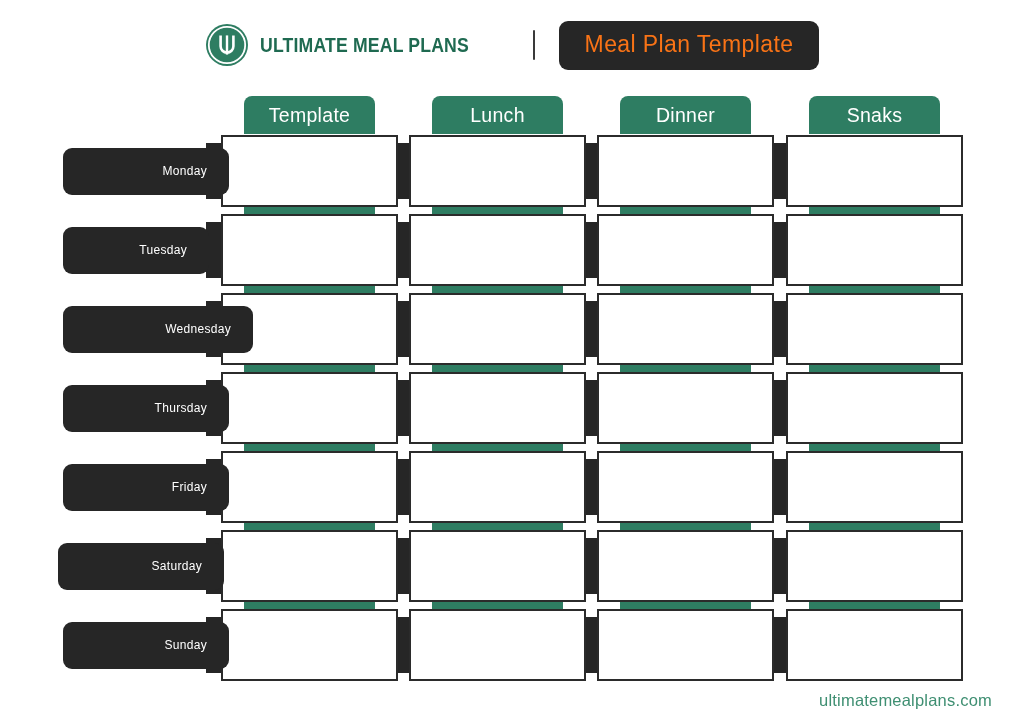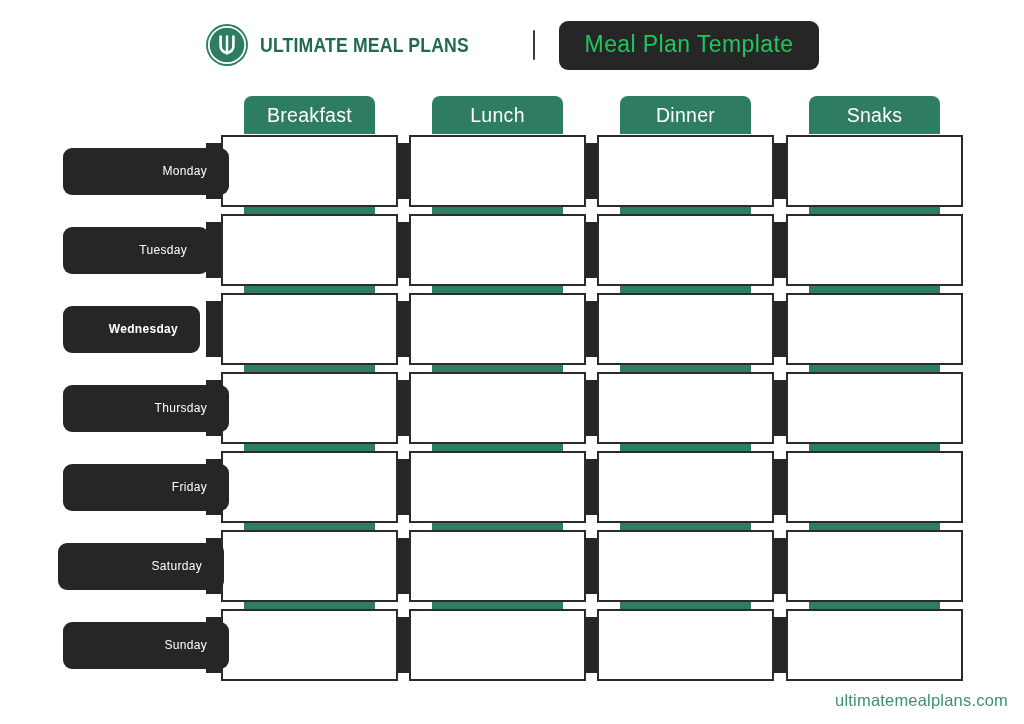--- a/index.html
+++ b/index.html
@@ -49,21 +49,21 @@
   }
   .header-divider {
     width: 2px;
     height: 30px;
     background: #3a3a3a;
     margin: 0 6px 0 12px;
     border-radius: 1px;
   }
   .title-badge {
     background: #262626;
-    color: #22c55e;
+    color: #f97316;
     border-radius: 9px;
     padding: 12px 26px 14px 26px;
     font-size: 23px;
     letter-spacing: 0.4px;
     white-space: nowrap;
     line-height: 1;
   }
 
   
   .planner {
@@ -128,21 +128,21 @@
     padding-right: 22px;
     box-sizing: border-box;
     letter-spacing: 0.3px;
     z-index: 5;
     white-space: nowrap;
   }
 
   
   .footer-url {
     position: absolute;
-    right: 16px;
+    right: 32px;
     bottom: 14px;
     font-size: 16.5px;
     color: #3f8f72;
     letter-spacing: 0.2px;
     text-align: center;
   }
 </style>
 </head>
 <body>
 
@@ -158,21 +158,21 @@
     </svg>
     <div class="brand-name">ULTIMATE MEAL PLANS</div>
   </div>
 
   <div class="header-divider"></div>
 
   <div class="title-badge">Meal Plan Template</div>
 </div>
 
 <div class="planner">
-    <div class="col-tab" style="left: 244px; width: 131px; top: 96px;">Breakfast</div>
+    <div class="col-tab" style="left: 244px; width: 131px; top: 96px;">Template</div>
     <div class="col-tab" style="left: 432px; width: 131px; top: 96px; text-align: right;">Lunch</div>
     <div class="col-tab" style="left: 620px; width: 131px; top: 96px;">Dinner</div>
     <div class="col-tab" style="left: 809px; width: 131px; top: 96px;">Snaks</div>
     <div class="connector" style="left: 206px; top: 143px; height: 56px;"></div>
     <div class="connector" style="left: 394px; top: 143px; height: 56px;"></div>
     <div class="connector" style="left: 582px; top: 143px; height: 56px;"></div>
     <div class="connector" style="left: 771px; top: 143px; height: 56px;"></div>
     <div class="cell" style="left: 221px; width: 177px; top: 135px; height: 72px;"></div>
     <div class="cell" style="left: 409px; width: 177px; top: 135px; height: 72px;"></div>
     <div class="cell" style="left: 597px; width: 177px; top: 135px; height: 72px;"></div>
@@ -196,21 +196,21 @@
     <div class="green-bar" style="left: 620px; width: 131px; top: 286px;"></div>
     <div class="green-bar" style="left: 809px; width: 131px; top: 286px;"></div>
     <div class="connector" style="left: 206px; top: 301px; height: 56px;"></div>
     <div class="connector" style="left: 394px; top: 301px; height: 56px;"></div>
     <div class="connector" style="left: 582px; top: 301px; height: 56px;"></div>
     <div class="connector" style="left: 771px; top: 301px; height: 56px;"></div>
     <div class="cell" style="left: 221px; width: 177px; top: 293px; height: 72px;"></div>
     <div class="cell" style="left: 409px; width: 177px; top: 293px; height: 72px;"></div>
     <div class="cell" style="left: 597px; width: 177px; top: 293px; height: 72px;"></div>
     <div class="cell" style="left: 786px; width: 177px; top: 293px; height: 72px;"></div>
-    <div class="day-pill" style="left: 63px; width: 137px; top: 305.5px; font-weight: bold;">Wednesday</div>
+    <div class="day-pill" style="left: 63px; width: 190px; top: 305.5px;">Wednesday</div>
     <div class="green-bar" style="left: 244px; width: 131px; top: 365px;"></div>
     <div class="green-bar" style="left: 432px; width: 131px; top: 365px;"></div>
     <div class="green-bar" style="left: 620px; width: 131px; top: 365px;"></div>
     <div class="green-bar" style="left: 809px; width: 131px; top: 365px;"></div>
     <div class="connector" style="left: 206px; top: 380px; height: 56px;"></div>
     <div class="connector" style="left: 394px; top: 380px; height: 56px;"></div>
     <div class="connector" style="left: 582px; top: 380px; height: 56px;"></div>
     <div class="connector" style="left: 771px; top: 380px; height: 56px;"></div>
     <div class="cell" style="left: 221px; width: 177px; top: 372px; height: 72px;"></div>
     <div class="cell" style="left: 409px; width: 177px; top: 372px; height: 72px;"></div>

